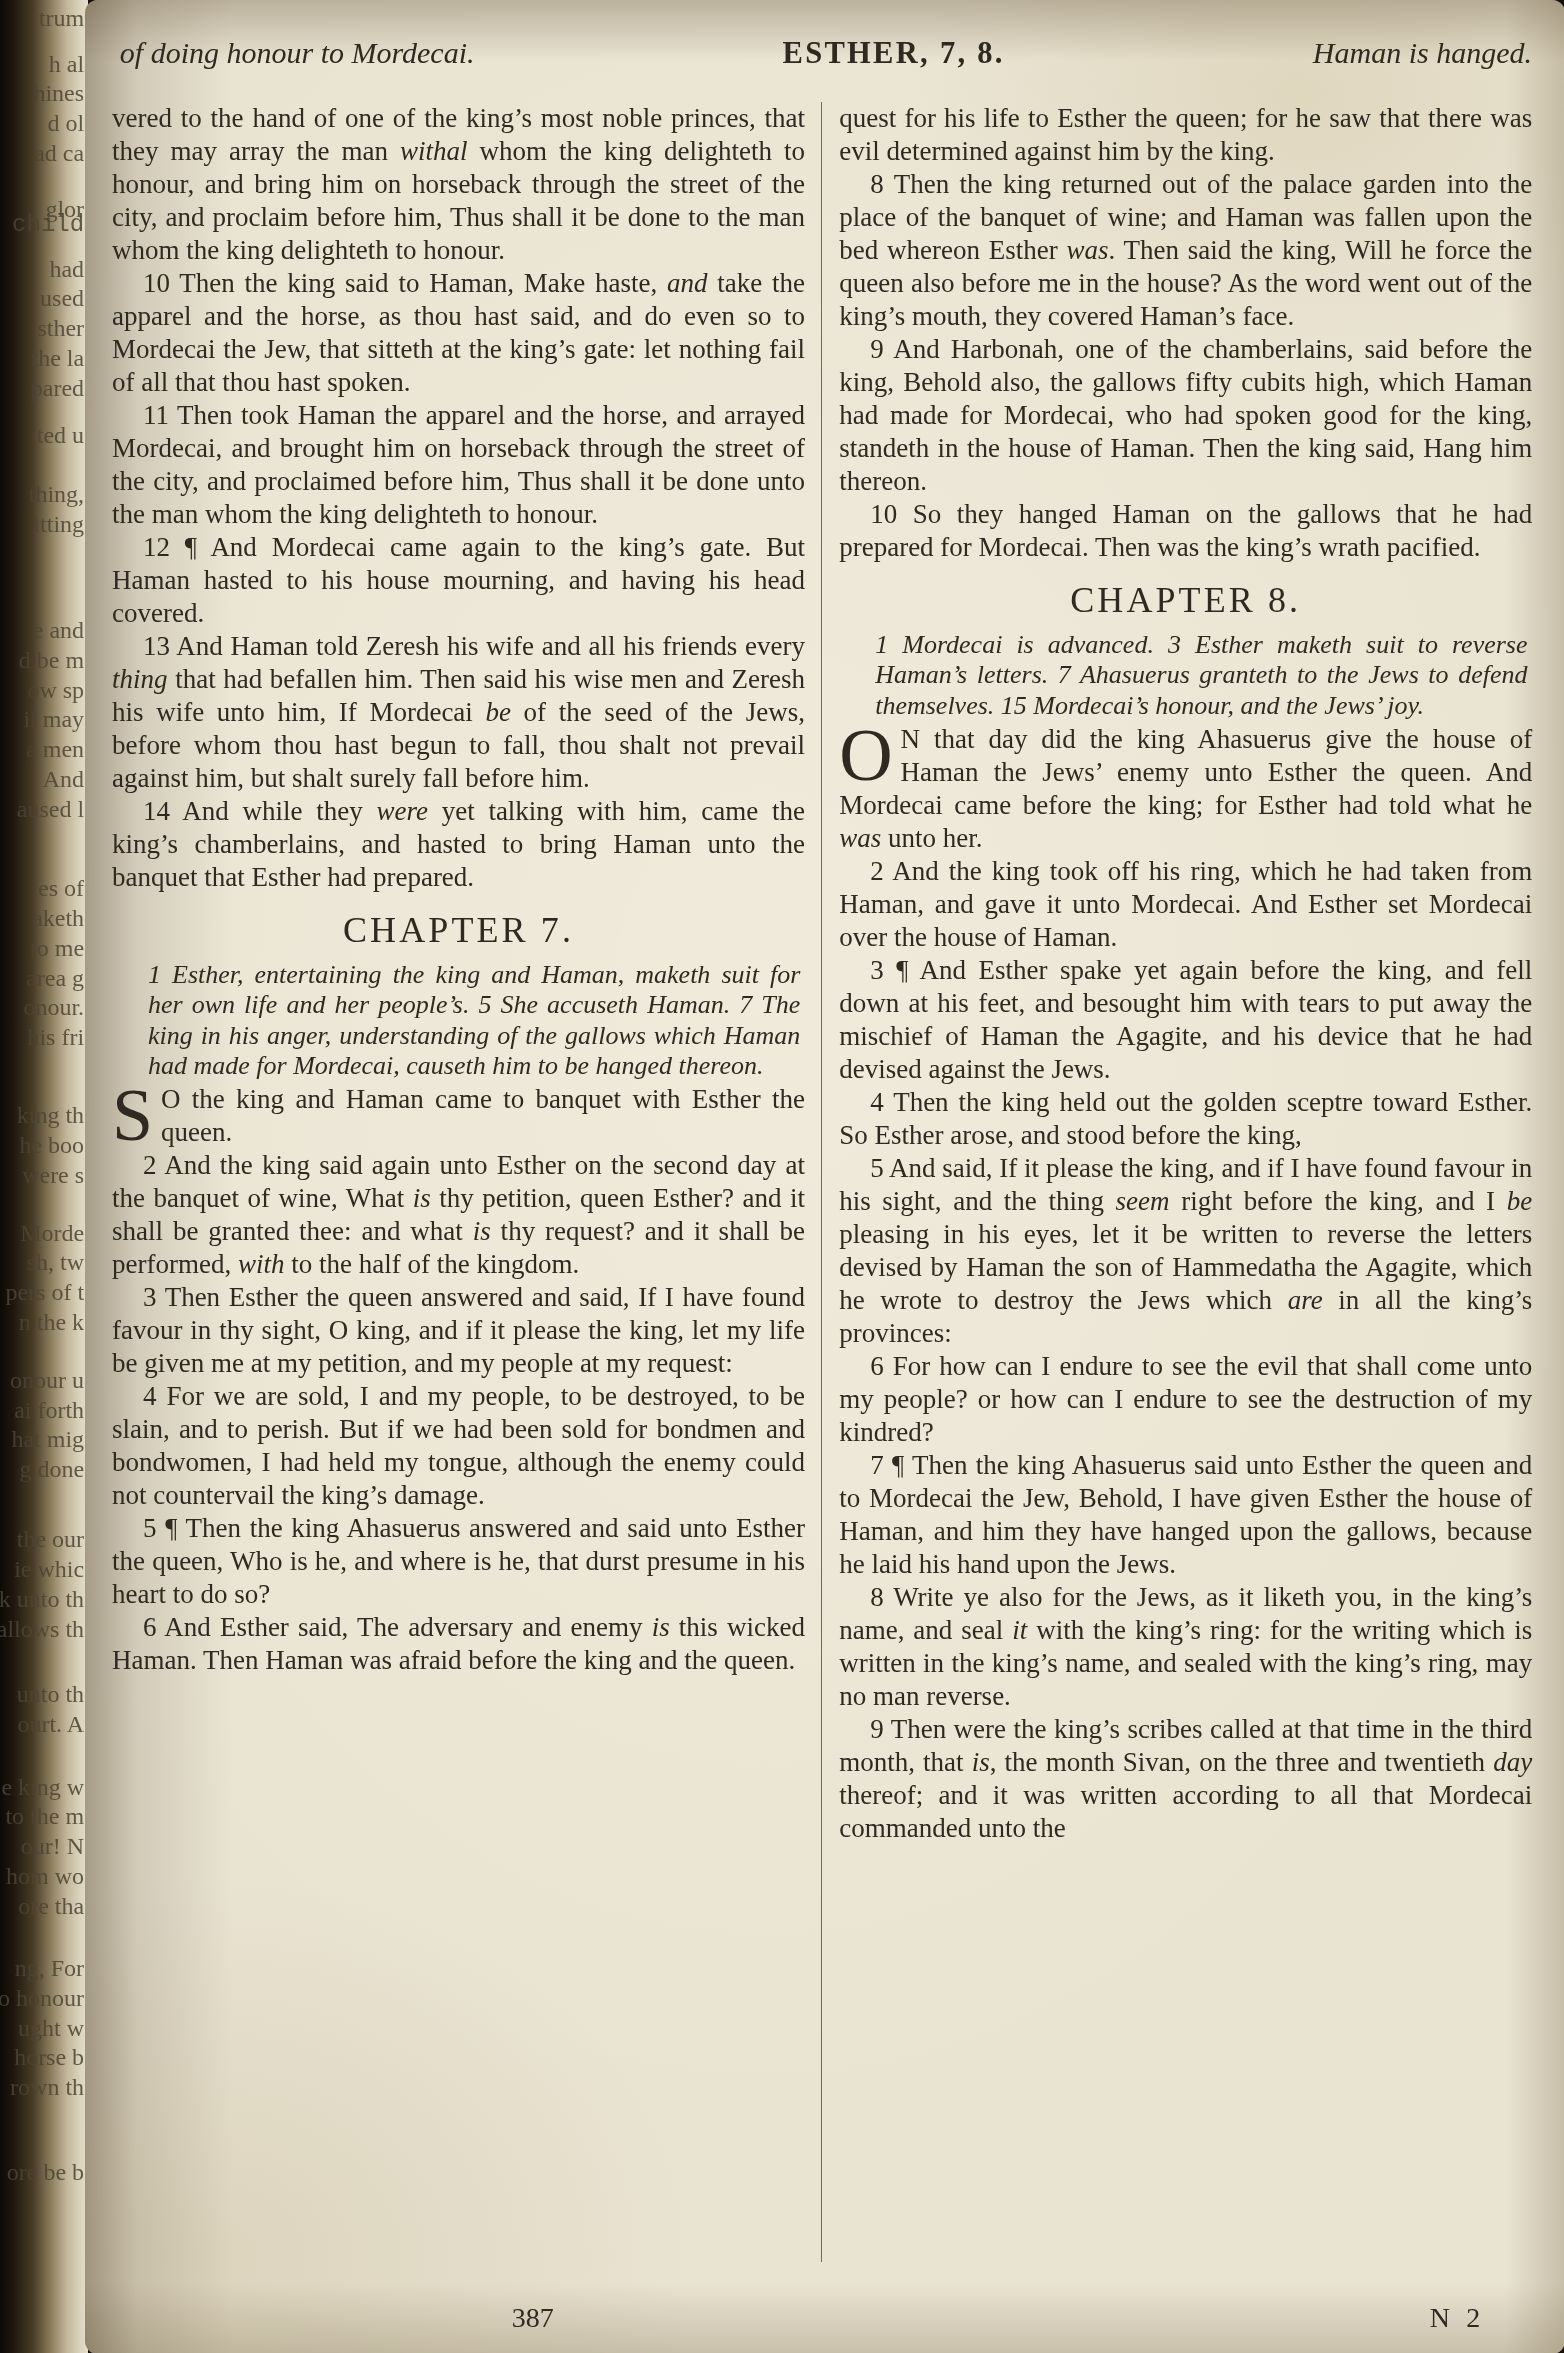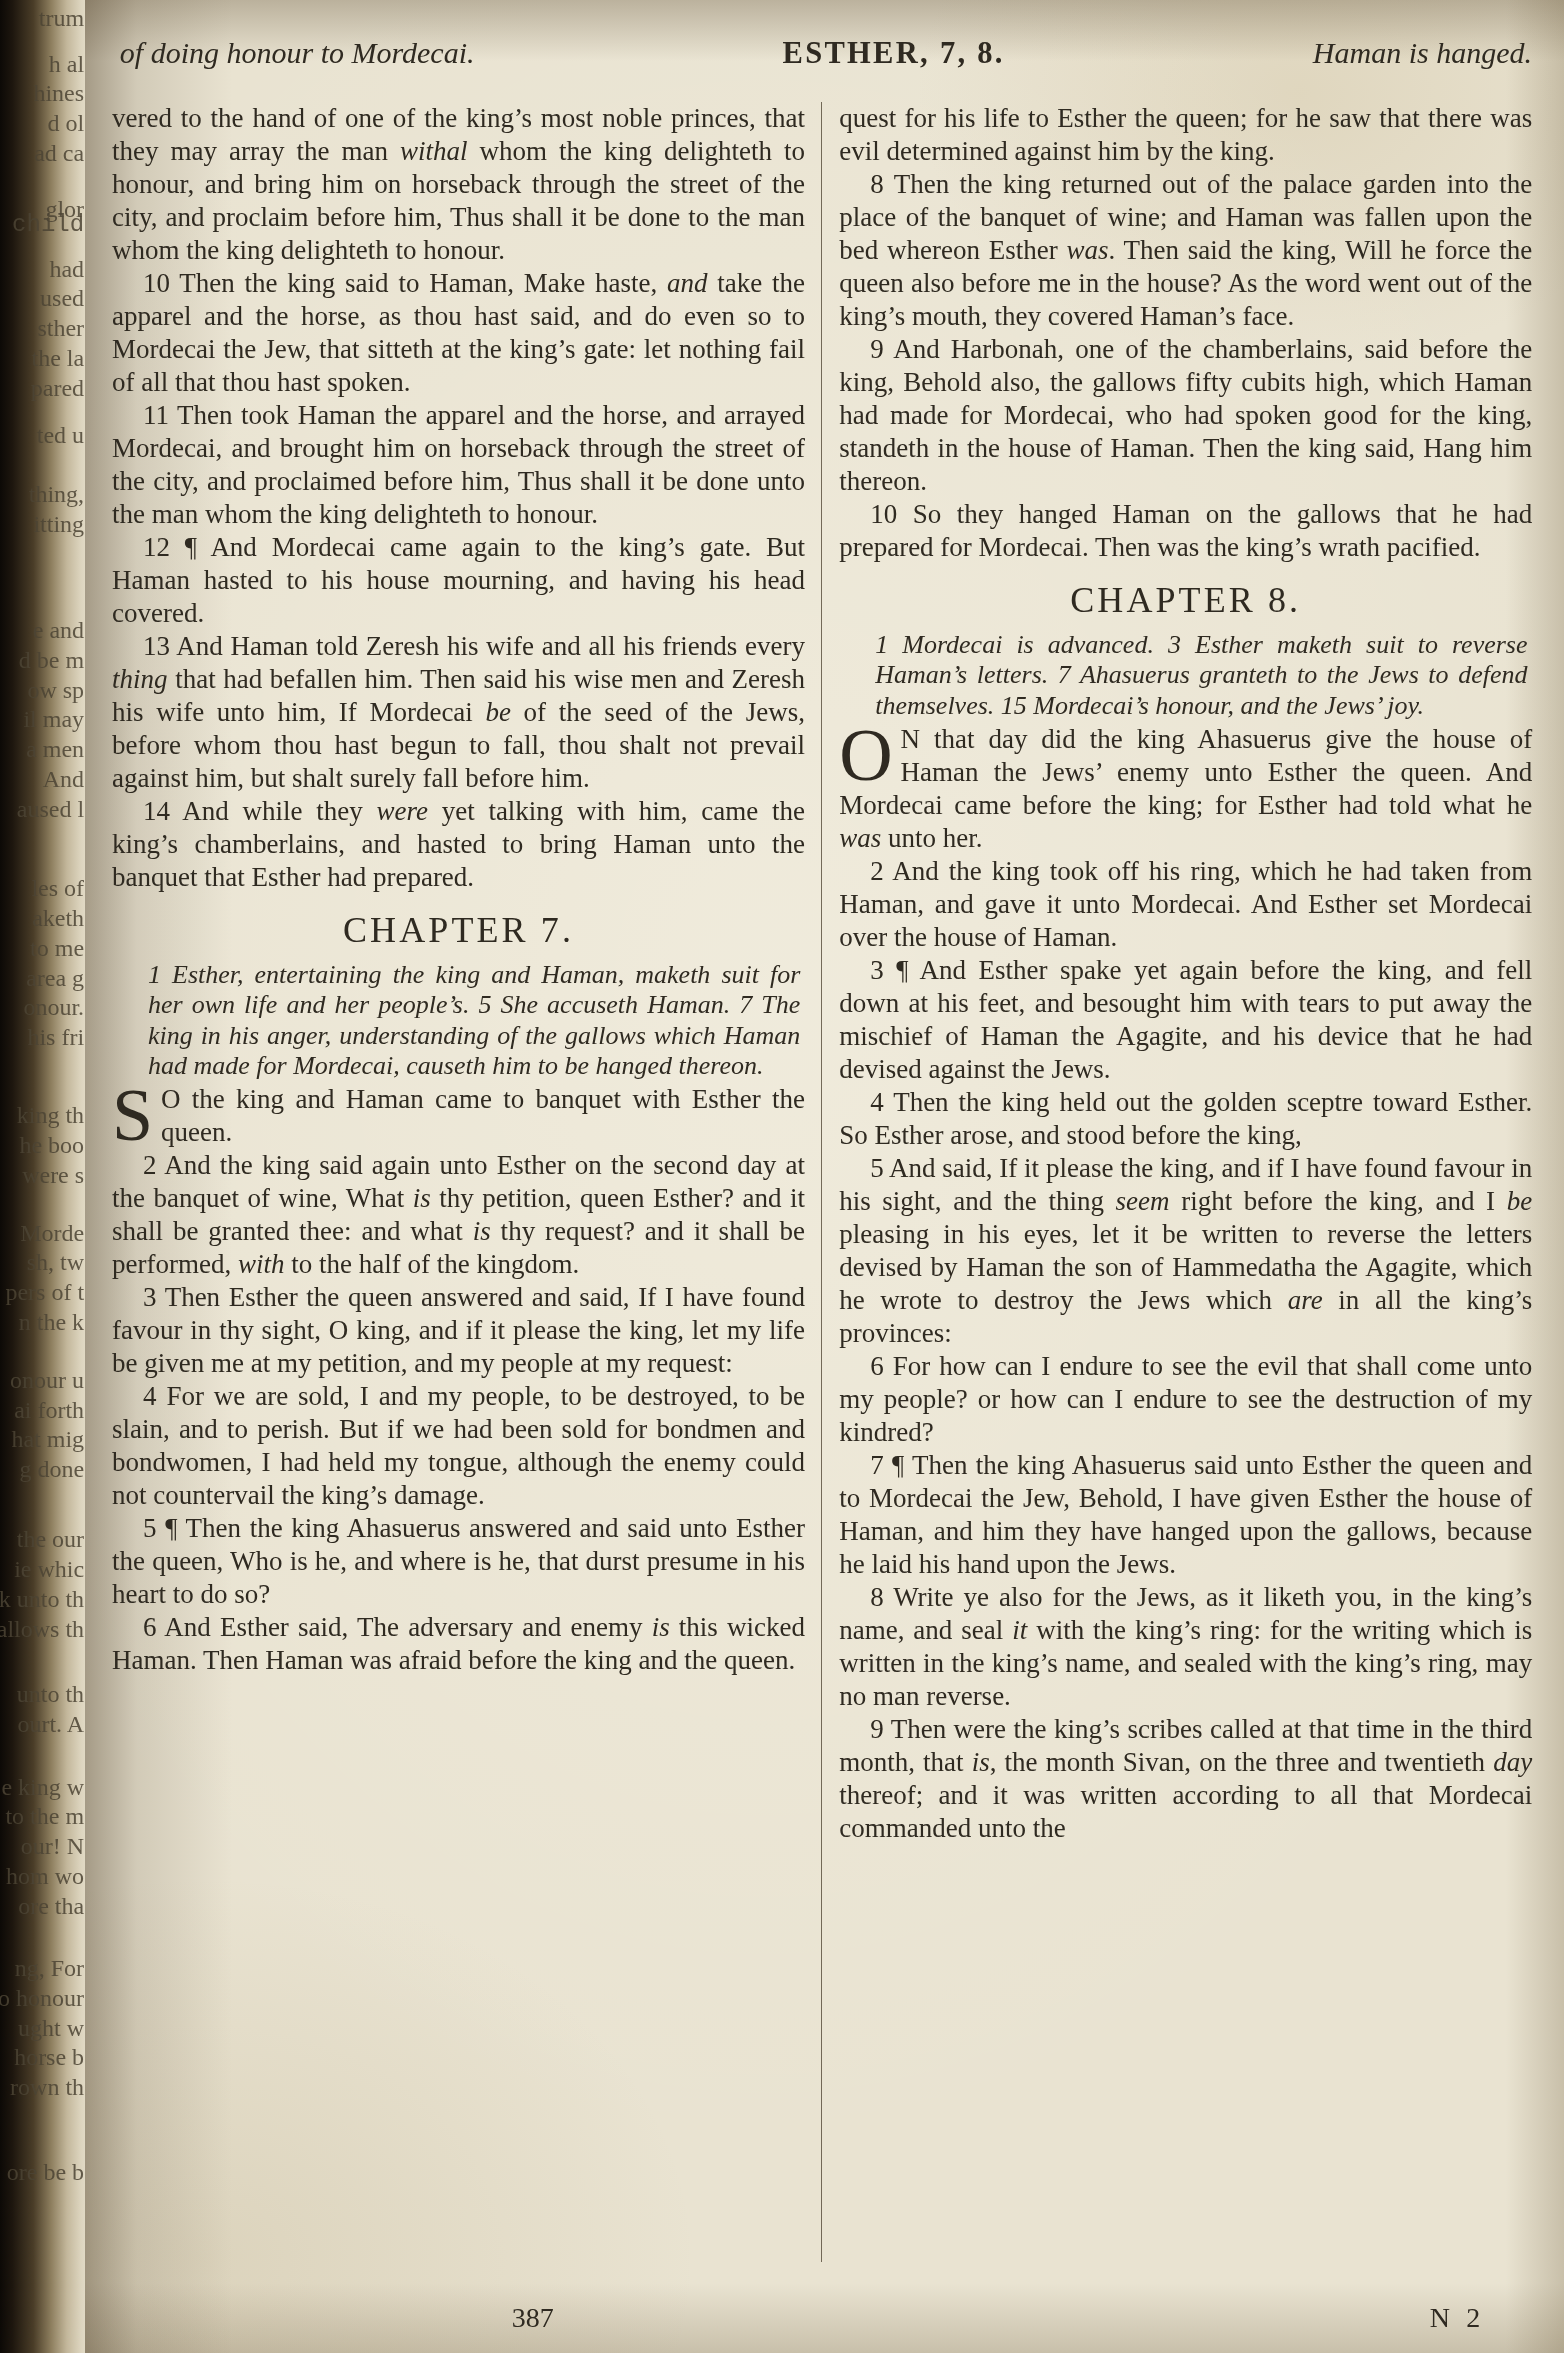--- a/index.html
+++ b/index.html
@@ -21,20 +21,21 @@
   }
   .frag{
     position:absolute;right:3.9px;white-space:nowrap;
     font-size:24px;line-height:1;color:#4c4434;opacity:.85;
   }
   
   .page{
     position:absolute;left:85px;top:0;right:0;bottom:0;
     background:var(--paper);
     overflow:hidden;
+    border-radius:13px;
   }
   .page::before{ 
     content:"";position:absolute;inset:0;pointer-events:none;
     background:
       radial-gradient(ellipse 548px 391px at 82% 4%, rgba(190,170,125,.22), rgba(0,0,0,0) 70%),
       radial-gradient(ellipse 704px 548px at 8% 96%, rgba(160,140,95,.18), rgba(0,0,0,0) 70%),
       radial-gradient(ellipse 1174px 1565px at 46% 42%, rgba(255,253,244,.30), rgba(0,0,0,0) 75%);
   }
   .page::after{ 
     content:"";position:absolute;inset:0;pointer-events:none;

